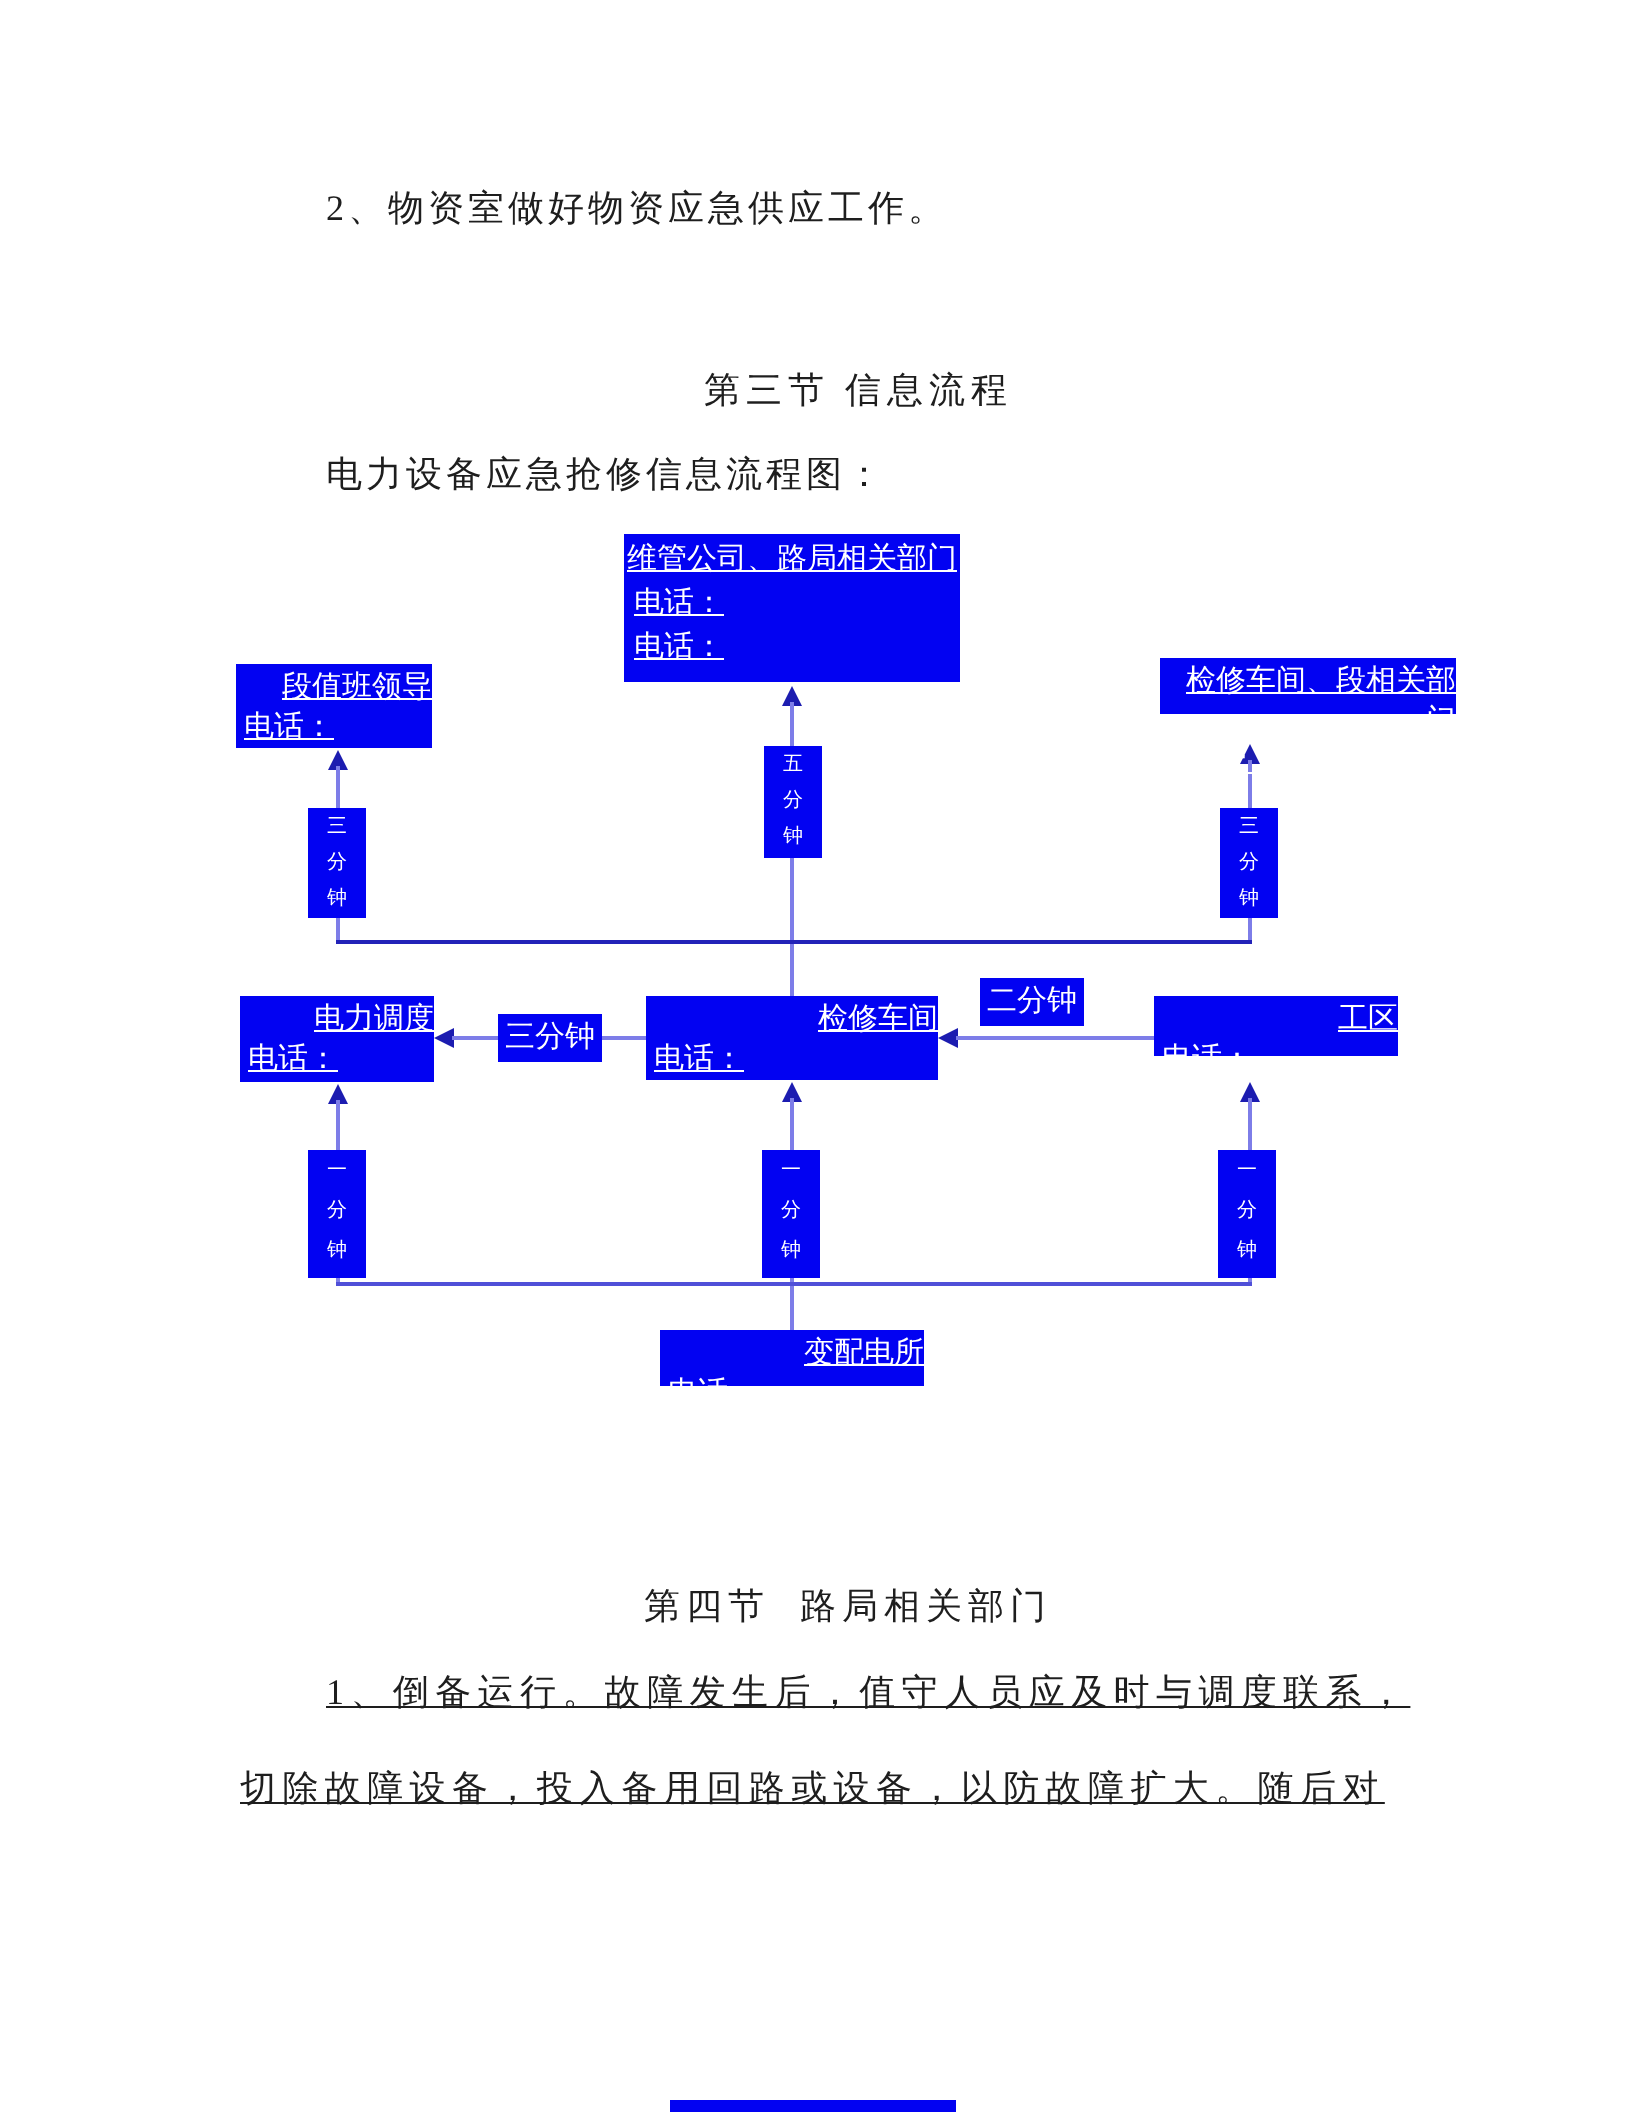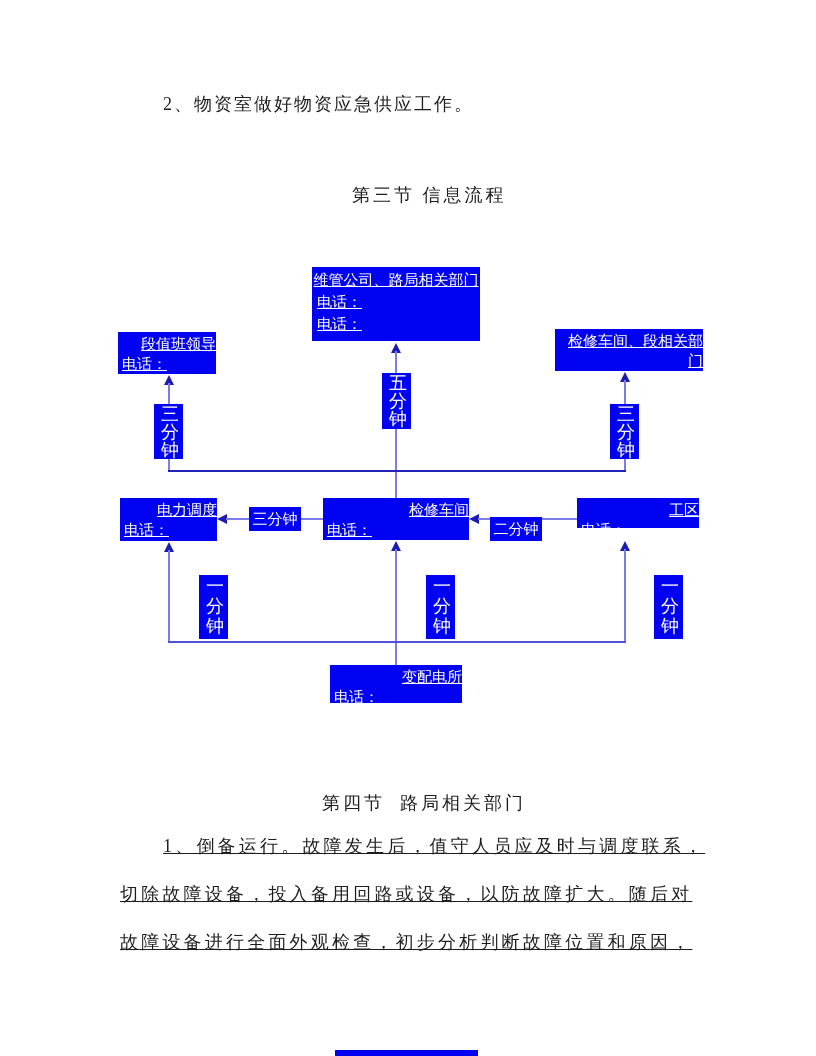--- a/index.html
+++ b/index.html
@@ -20,24 +20,24 @@
     position:absolute;background:var(--box-fill);color:var(--box-text);
     box-sizing:border-box;font-size:15px;padding-top:2px;text-decoration:underline;
   }
   .bt{text-align:right;line-height:20px;}
   .bt3{text-align:center;line-height:22px;}
   .bp{text-align:left;padding-left:4px;line-height:20px;}
   .bp3{text-align:left;padding-left:5px;line-height:22px;}
   .vlabel{
     position:absolute;background:var(--box-fill);color:var(--box-text);
     box-sizing:border-box;width:29px;padding:1px 7px 0 7px;
-    font-size:18px;line-height:18px;text-align:left;
+    font-size:10px;line-height:18px;text-align:center;
     word-break:break-all;line-break:anywhere;
   }
-  .vlabel.tall{line-height:20px;margin-left:45px;}
+  .vlabel.tall{line-height:20px;}
   .hlabel{
     position:absolute;background:var(--box-fill);color:var(--box-text);
     box-sizing:border-box;width:52px;height:24px;
     font-size:15px;line-height:24px;text-align:center;
   }
   .vline{position:absolute;width:2px;background:var(--line-light);}
   .hline{position:absolute;height:2px;background:var(--line-light);}
   .hline.dark{background:var(--line-dark);}
   .hline.lower{background:var(--line-lower);}
   .arr-up{
@@ -52,20 +52,21 @@
   }
   .sliver{position:absolute;background:var(--box-fill);}
 </style>
 </head>
 <body>
 
 <div class="page">
 
   <div class="tline" style="left:163px;top:93px">2、物资室做好物资应急供应工作。</div>
   <div class="tline" style="left:352px;top:184px;letter-spacing:3px">第三节 信息流程</div>
+  <div class="tline" style="left:163px;top:226px">电力设备应急抢修信息流程图：</div>
 
   <div class="arr-up" style="left:391px;top:343px"></div>
   <div class="vline" style="left:395px;top:351px;height:147px"></div>
   <div class="arr-up" style="left:164px;top:375px"></div>
   <div class="vline" style="left:168px;top:383px;height:89px"></div>
   <div class="arr-up" style="left:620px;top:372px"></div>
   <div class="vline" style="left:624px;top:380px;height:92px"></div>
   <div class="hline dark" style="left:168px;top:470px;width:458px"></div>
 
   <div class="arr-left" style="left:217px;top:514px"></div>
@@ -86,54 +87,53 @@
     <div class="bt3">维管公司、路局相关部门</div>
     <div class="bp3">电话：</div>
     <div class="bp3">电话：</div>
   </div>
 
   <div class="fbox" style="left:118px;top:332px;width:98px;height:42px">
     <div class="bt">段值班领导</div>
     <div class="bp">电话：</div>
   </div>
 
-  <div class="fbox" style="left:555px;top:329px;width:148px;height:42px">
+  <div class="fbox" style="left:580px;top:329px;width:148px;height:28px">
     <div class="bt">检修车间、段相关部门</div>
     <div class="bp">电话：</div>
   </div>
 
   <div class="fbox" style="left:120px;top:498px;width:97px;height:43px">
     <div class="bt">电力调度</div>
     <div class="bp">电话：</div>
   </div>
 
   <div class="fbox" style="left:323px;top:498px;width:146px;height:42px">
     <div class="bt">检修车间</div>
     <div class="bp">电话：</div>
   </div>
 
   <div class="fbox" style="left:577px;top:498px;width:122px;height:30px">
     <div class="bt">工区</div>
     <div class="bp">电话：</div>
   </div>
 
-  <div class="fbox" style="left:330px;top:665px;width:132px;height:38px">
+  <div class="fbox" style="left:330px;top:665px;width:132px;height:28px">
     <div class="bt">变配电所</div>
     <div class="bp">电话：</div>
   </div>
 
   <div class="vlabel" style="left:382px;top:373px;height:56px">五分钟</div>
   <div class="vlabel" style="left:154px;top:404px;height:55px">三分钟</div>
   <div class="vlabel" style="left:610px;top:404px;height:55px">三分钟</div>
   <div class="hlabel" style="left:249px;top:507px">三分钟</div>
-  <div class="hlabel" style="left:490px;top:517px">二分钟</div>
+  <div class="hlabel" style="left:490px;top:489px">二分钟</div>
   <div class="vlabel tall" style="left:154px;top:575px;height:64px">一分钟</div>
   <div class="vlabel tall" style="left:381px;top:575px;height:64px">一分钟</div>
   <div class="vlabel tall" style="left:609px;top:575px;height:64px">一分钟</div>
 
   <div class="tline" style="left:322px;top:792px;letter-spacing:3px">第四节  路局相关部门</div>
   <div class="tline tjust" style="left:163px;top:835px">1、倒备运行。故障发生后，值守人员应及时与调度联系，</div>
   <div class="tline tjust" style="left:120px;top:883px">切除故障设备，投入备用回路或设备，以防故障扩大。随后对</div>
-  <div class="tline tjust" style="left:120px;top:931px">故障设备进行全面外观检查，初步分析判断故障位置和原因，</div>
 
   <div class="sliver" style="left:335px;top:1050px;width:143px;height:6px"></div>
 
 </div>
 
 </body></html>

